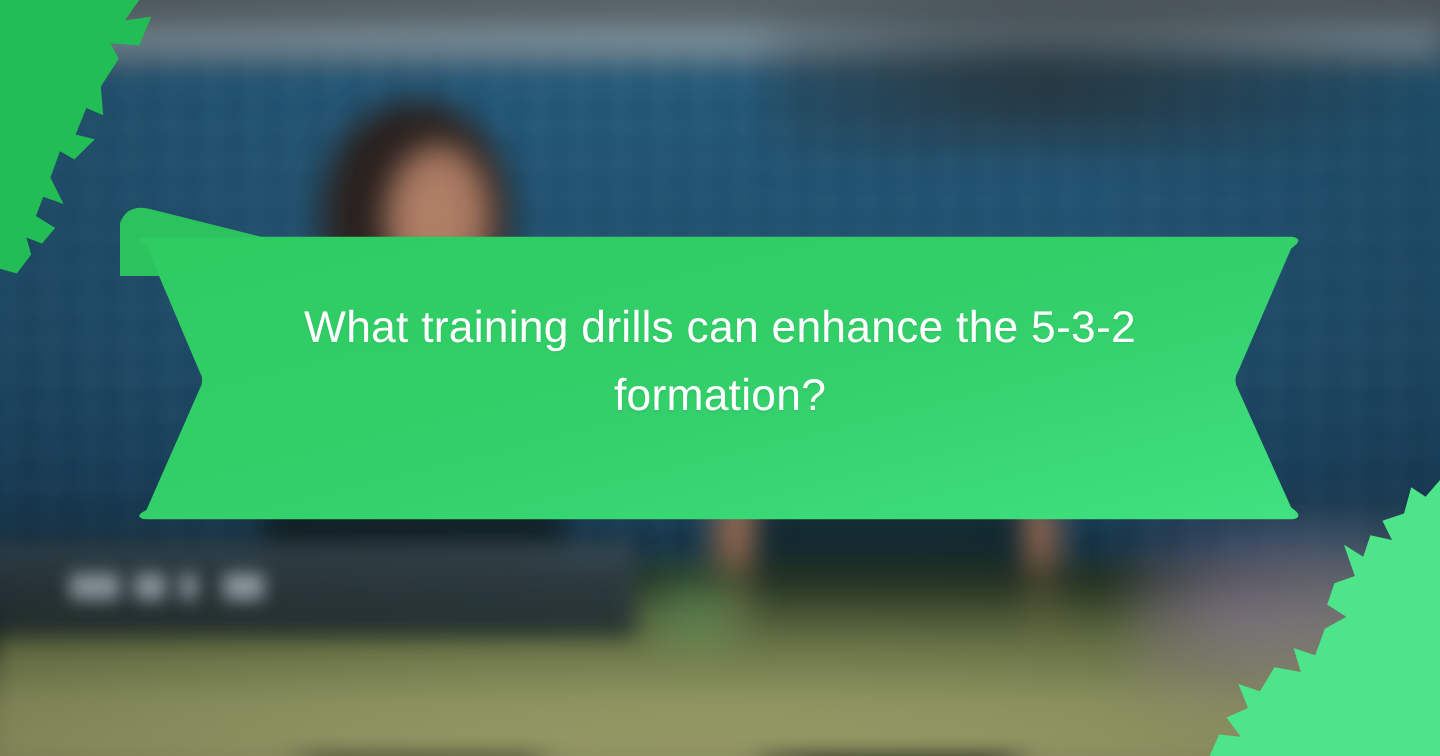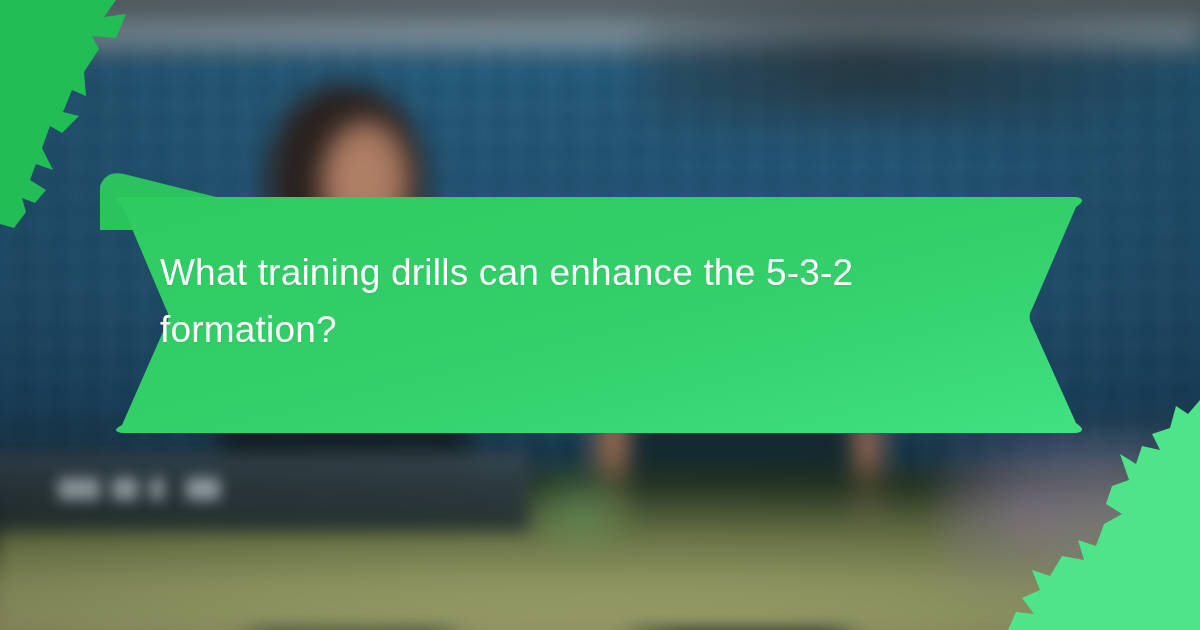--- a/index.html
+++ b/index.html
@@ -213,20 +213,21 @@
 
   .ribbon-text {
     position: absolute;
     left: 150px;
     top: 197px;
     width: 900px;
     height: 208px;
     display: flex;
     align-items: center;
     justify-content: center;
+    text-align: center;
     color: #ffffff;
     font-size: 37px;
     line-height: 57px;
     font-weight: 400;
     letter-spacing: .2px;
     padding: 0 10px;
     box-sizing: border-box;
     text-shadow: 0 1px 2px rgba(0,0,0,.07);
   }
 </style>

